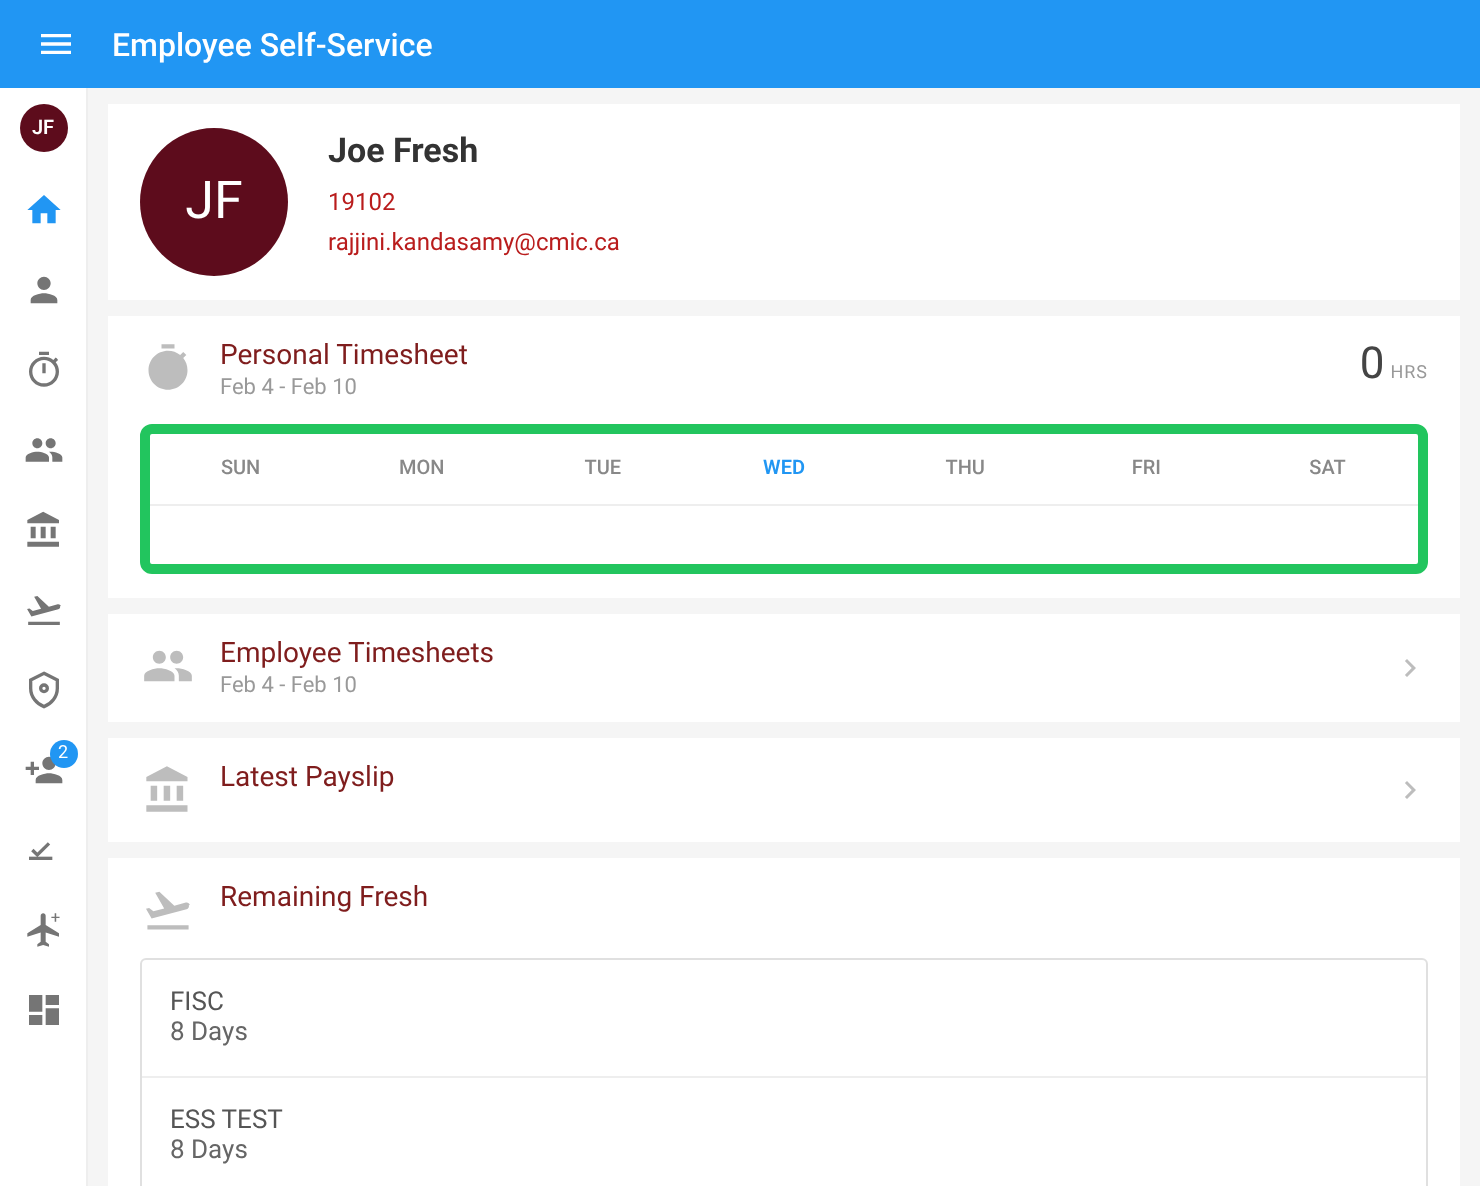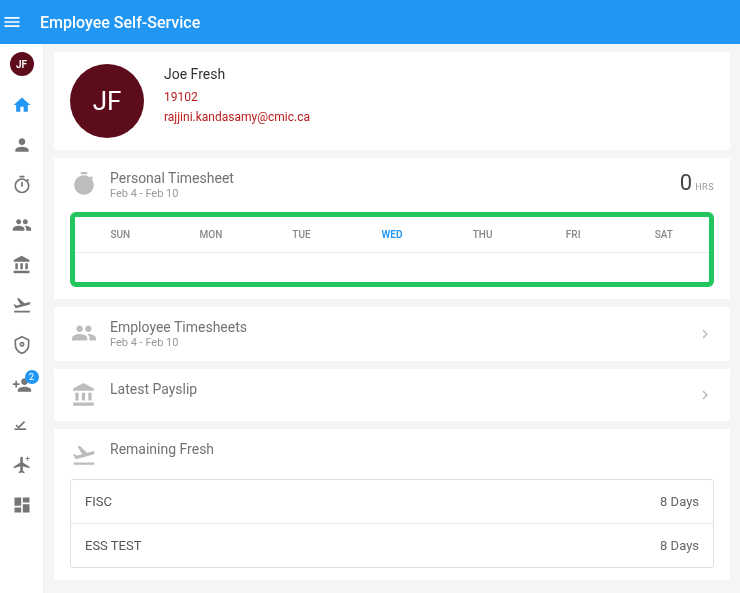--- a/index.html
+++ b/index.html
@@ -1,49 +1,49 @@
 <!DOCTYPE html>
 <html><head>
 <meta charset="utf-8">
 <style>
 * { box-sizing: border-box; margin: 0; padding: 0; }
 body { font-family: Roboto, "Helvetica Neue", Arial, sans-serif; background: #fff; width: 740px; height: 593px; overflow: hidden; }
-.app-bar { height: 44px; background: #2196f3; display: flex; align-items: center; padding: 0 0; color: #fff; }
+.app-bar { height: 44px; background: #2196f3; display: flex; align-items: center; padding: 0 16px; color: #fff; }
 .menu-btn { width: 24px; height: 24px; display: flex; align-items: center; justify-content: center; cursor: pointer; margin-right: 16px; }
 .app-title { font-size: 16px; font-weight: 500; }
 .layout { display: flex; height: calc(100% - 44px); }
 .sidebar { width: 44px; background: #fff; display: flex; flex-direction: column; align-items: center; padding-top: 8px; gap: 18px; border-right: 1px solid #eee; }
 .avatar-small { width: 24px; height: 24px; border-radius: 50%; background: #5d0c1c; color: #fff; font-size: 10px; font-weight: 600; display: flex; align-items: center; justify-content: center; }
 .nav-icon { width: 22px; height: 22px; display: flex; align-items: center; justify-content: center; color: #757575; cursor: pointer; position: relative; }
 .nav-icon.active { color: #2196f3; }
 .badge { position: absolute; top: -4px; right: -6px; background: #2196f3; color: #fff; border-radius: 50%; width: 14px; height: 14px; font-size: 9px; display: flex; align-items: center; justify-content: center; }
 .main { flex: 1; background: #f5f5f5; overflow-y: auto; padding: 8px 10px 0 10px; }
 .profile-card { background: #fff; padding: 12px 16px; display: flex; align-items: flex-start; }
 .avatar-large { width: 74px; height: 74px; border-radius: 50%; background: #5d0c1c; color: #fff; font-size: 26px; font-weight: 400; display: flex; align-items: center; justify-content: center; margin-right: 20px; }
 .profile-info { padding-top: 2px; }
-.profile-name { font-size: 14px; color: #333; margin-bottom: 8px; }
+.profile-name { font-size: 17px; color: #333; margin-bottom: 8px; font-weight: bold; }
 .profile-meta { font-size: 12px; color: #b91c1c; margin-bottom: 6px; }
 .section-card { background: #fff; margin-top: 8px; padding: 12px 16px; }
 .section-header { display: flex; align-items: flex-start; }
 .section-icon { width: 28px; height: 28px; margin-right: 12px; color: #bdbdbd; display: flex; align-items: center; justify-content: center; flex-shrink: 0; }
 .section-titles { flex: 1; }
-.section-title { font-size: 14px; color: #737373; }
+.section-title { font-size: 14px; color: #7f1d1d; }
 .section-sub { font-size: 11px; color: #999; margin-top: 1px; }
 .section-value { display: flex; align-items: baseline; gap: 3px; }
 .big-num { font-size: 22px; color: #444; }
 .hrs-lbl { font-size: 9px; color: #999; letter-spacing: 0.5px; }
 .chevron { color: #bdbdbd; margin-left: auto; align-self: center; cursor: pointer; }
 .week-box { border: 5px solid #22c55e; border-radius: 6px; margin-top: 12px; }
 .week-head { display: flex; }
 .day-cell { flex: 1; text-align: center; font-size: 10px; color: #888; padding: 12px 0; font-weight: 500; }
 .day-cell.today { color: #2196f3; font-weight: 600; }
 .week-body { height: 30px; border-top: 1px solid #eee; }
 .clickable { cursor: pointer; }
 .leave-box { border: 1px solid #e0e0e0; border-radius: 3px; margin-top: 10px; }
-.leave-row { display: flex; justify-content: space-between; padding: 14px 14px; border-bottom: 1px solid #eee; font-size: 13px; color: #555; }
+.leave-row { display: flex; justify-content: space-between; padding: 14px 14px; border-bottom: 1px solid #eee; font-size: 13px; color: #555; flex-direction: column; }
 .leave-row:last-child { border-bottom: none; }
 .leave-val { color: #666; }
 svg { display: block; }
 </style>
 </head>
 <body>
 
 <div class="app-bar">
   <div class="menu-btn">
     <svg width="20" height="20" viewBox="0 0 24 24" fill="#fff">

